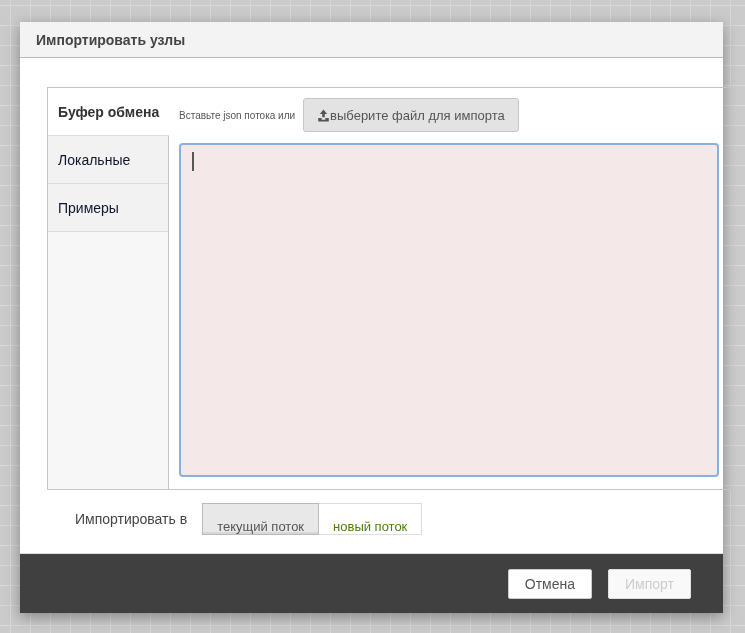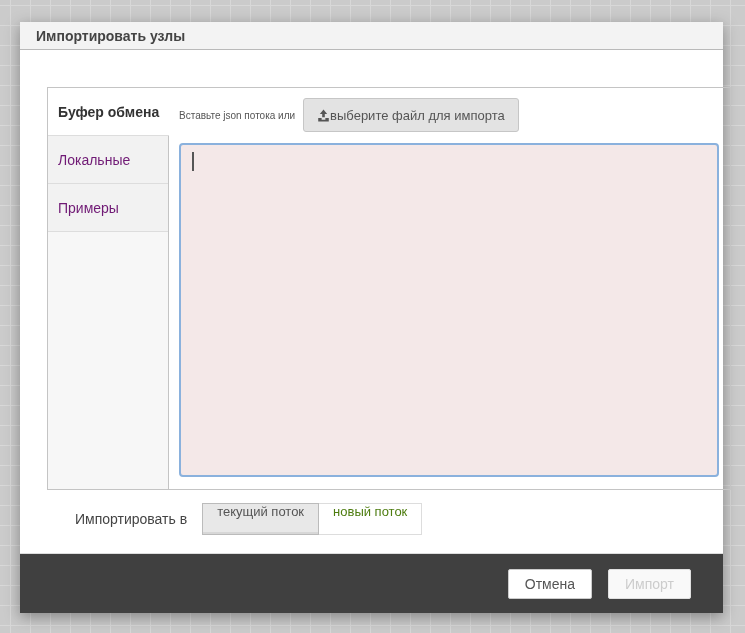--- a/index.html
+++ b/index.html
@@ -13,35 +13,35 @@
     background-size:20px 20px;
     background-position:10px 5px;
     position:relative;
   }
   .dialog {
     position:absolute; left:20px; top:22px; width:703px; height:591px;
     background:#ffffff;
     box-shadow:0 4px 14px rgba(0,0,0,0.35);
   }
   .dialog-header {
-    height:28px; display:flex; align-items:center;
+    height:36px; display:flex; align-items:center;
     padding:0 16px; background:#f3f3f3; border-bottom:1px solid #b9b9b9;
     font-size:14px; font-weight:bold; color:#444444;
   }
   .import-box {
     position:absolute; left:27px; top:65px; width:684px; height:403px;
     border:1px solid #c4c4c4; display:flex;
   }
   .tab-strip {
     width:121px; background:#f7f7f7; border-right:1px solid #c4c4c4;
     flex:0 0 121px;
   }
   .tab {
     height:48px; display:flex; align-items:center; padding-left:10px;
-    border-bottom:1px solid #dddddd; font-size:14px; color:#701a75;
+    border-bottom:1px solid #dddddd; font-size:14px; color:#0f172a;
     cursor:pointer; position:relative; background:#f2f2f2;
   }
   .tab.active {
     width:calc(100% + 1px); background:#ffffff; font-weight:bold;
     color:#333333; z-index:2;
   }
   .form-area { flex:1; padding:10px 11px 12px 10px; display:flex; flex-direction:column; }
   .file-row { display:flex; align-items:center; height:34px; margin-bottom:11px; flex:0 0 auto; }
   .paste-label { font-size:10px; color:#555555; margin-right:8px; white-space:nowrap; }
   .file-button {
@@ -61,21 +61,21 @@
   }
   .caret { position:absolute; left:11px; top:7px; width:2px; height:19px; background:#555555; }
   .import-to-row {
     position:absolute; left:27px; top:481px; height:32px;
     display:flex; align-items:center;margin-left:28px;
   }
   .import-to-label { font-size:14px; color:#444444; margin-right:15px; }
   .toggle-group { display:inline-flex; }
   .toggle {
     height:32px; padding:0 14px; font-size:13px; display:inline-flex;
-    align-items:flex-start; cursor:pointer; font-family:"Liberation Sans", sans-serif;
+    align-items:flex-end; cursor:pointer; font-family:"Liberation Sans", sans-serif;
   }
   .toggle.selected {
     background:#e8e8e8; border:1px solid #bbbbbb; color:#555555;
     box-shadow:inset 0 -2px 0 rgba(0,0,0,0.07);
   }
   .toggle.unselected {
     background:#ffffff; border:1px solid #dddddd; border-left:none; color:#4d7c0f;
   }
   .dialog-footer {
     position:absolute; left:0; right:0; bottom:0; height:60px;

